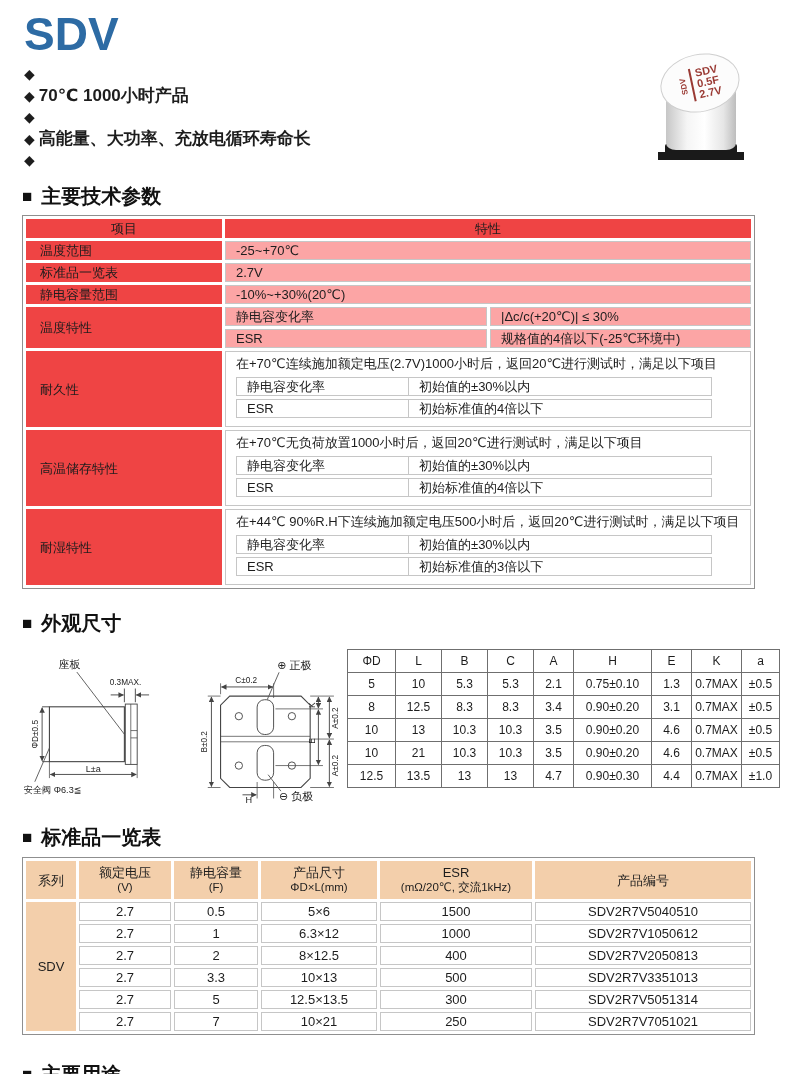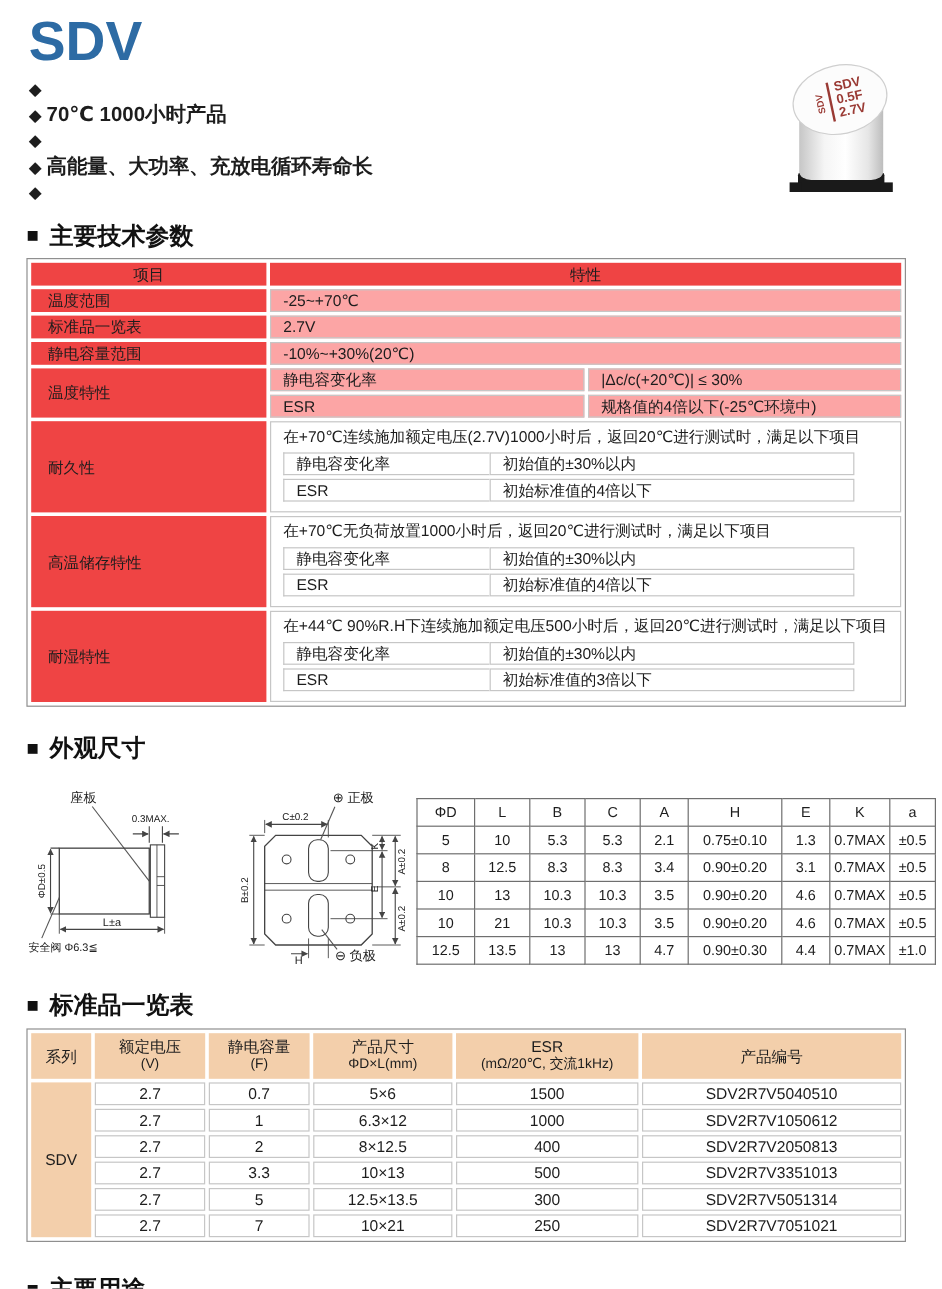--- a/index.html
+++ b/index.html
@@ -56,21 +56,21 @@
   .inner td { font-size:13px; line-height:16px; height:18px; padding:0 10px; background:#fff; }
   .ibox { border:1px solid #c6c6c6; }
   .iname { border-right:none; }
 
   
   .dims-row { display:flex; align-items:flex-start; margin:10px 0 0 22px; width:758px; }
   .diagrams { display:flex; width:325px;gap:16px; }
   .diagrams svg { display:block; }
   svg text { font-family:"Liberation Sans","DejaVu Sans",sans-serif; fill:#222; }
 
-  table.dimt { margin-left:auto; margin-top:18px; width:433px; border-collapse:collapse; table-layout:fixed; }
+  table.dimt { margin-left:auto; margin-top:2px; width:433px; border-collapse:collapse; table-layout:fixed; }
   .dimt td { border:1px solid #6f6f6f; text-align:center; font-size:12px; height:23px; padding:1px 2px; background:#fff; }
 
   
   table.sp { margin:6px 0 0 22px; width:733px; border-collapse:separate; border-spacing:3px;
     border:1px solid #8f8f8f; background:#fff; table-layout:fixed; }
   .sp td { text-align:center; vertical-align:middle; }
   .sp .ph { background:#f3cfab; font-size:13px; line-height:15px; padding:4px 2px; font-weight:400; }
   .sp .ph .sub { font-size:11.5px; }
   .sp .cell { border:1px solid #c6c6c6; font-size:13px; height:19px; padding:0 4px; background:#fff; }
   .sp .series { background:#f3cfab; font-size:13px; }
@@ -415,21 +415,21 @@
       </td>
       <td class="ph">
         <div>ESR</div>
         <div class="sub">(mΩ/20℃, 交流1kHz)</div>
       </td>
       <td class="ph">产品编号</td>
     </tr>
     <tr>
       <td class="series" rowspan="6">SDV</td>
       <td class="cell">2.7</td>
-      <td class="cell">0.7</td>
+      <td class="cell">0.5</td>
       <td class="cell">5×6</td>
       <td class="cell">1500</td>
       <td class="cell">SDV2R7V5040510</td>
     </tr>
     <tr>
       <td class="cell">2.7</td>
       <td class="cell">1</td>
       <td class="cell">6.3×12</td>
       <td class="cell">1000</td>
       <td class="cell">SDV2R7V1050612</td>

